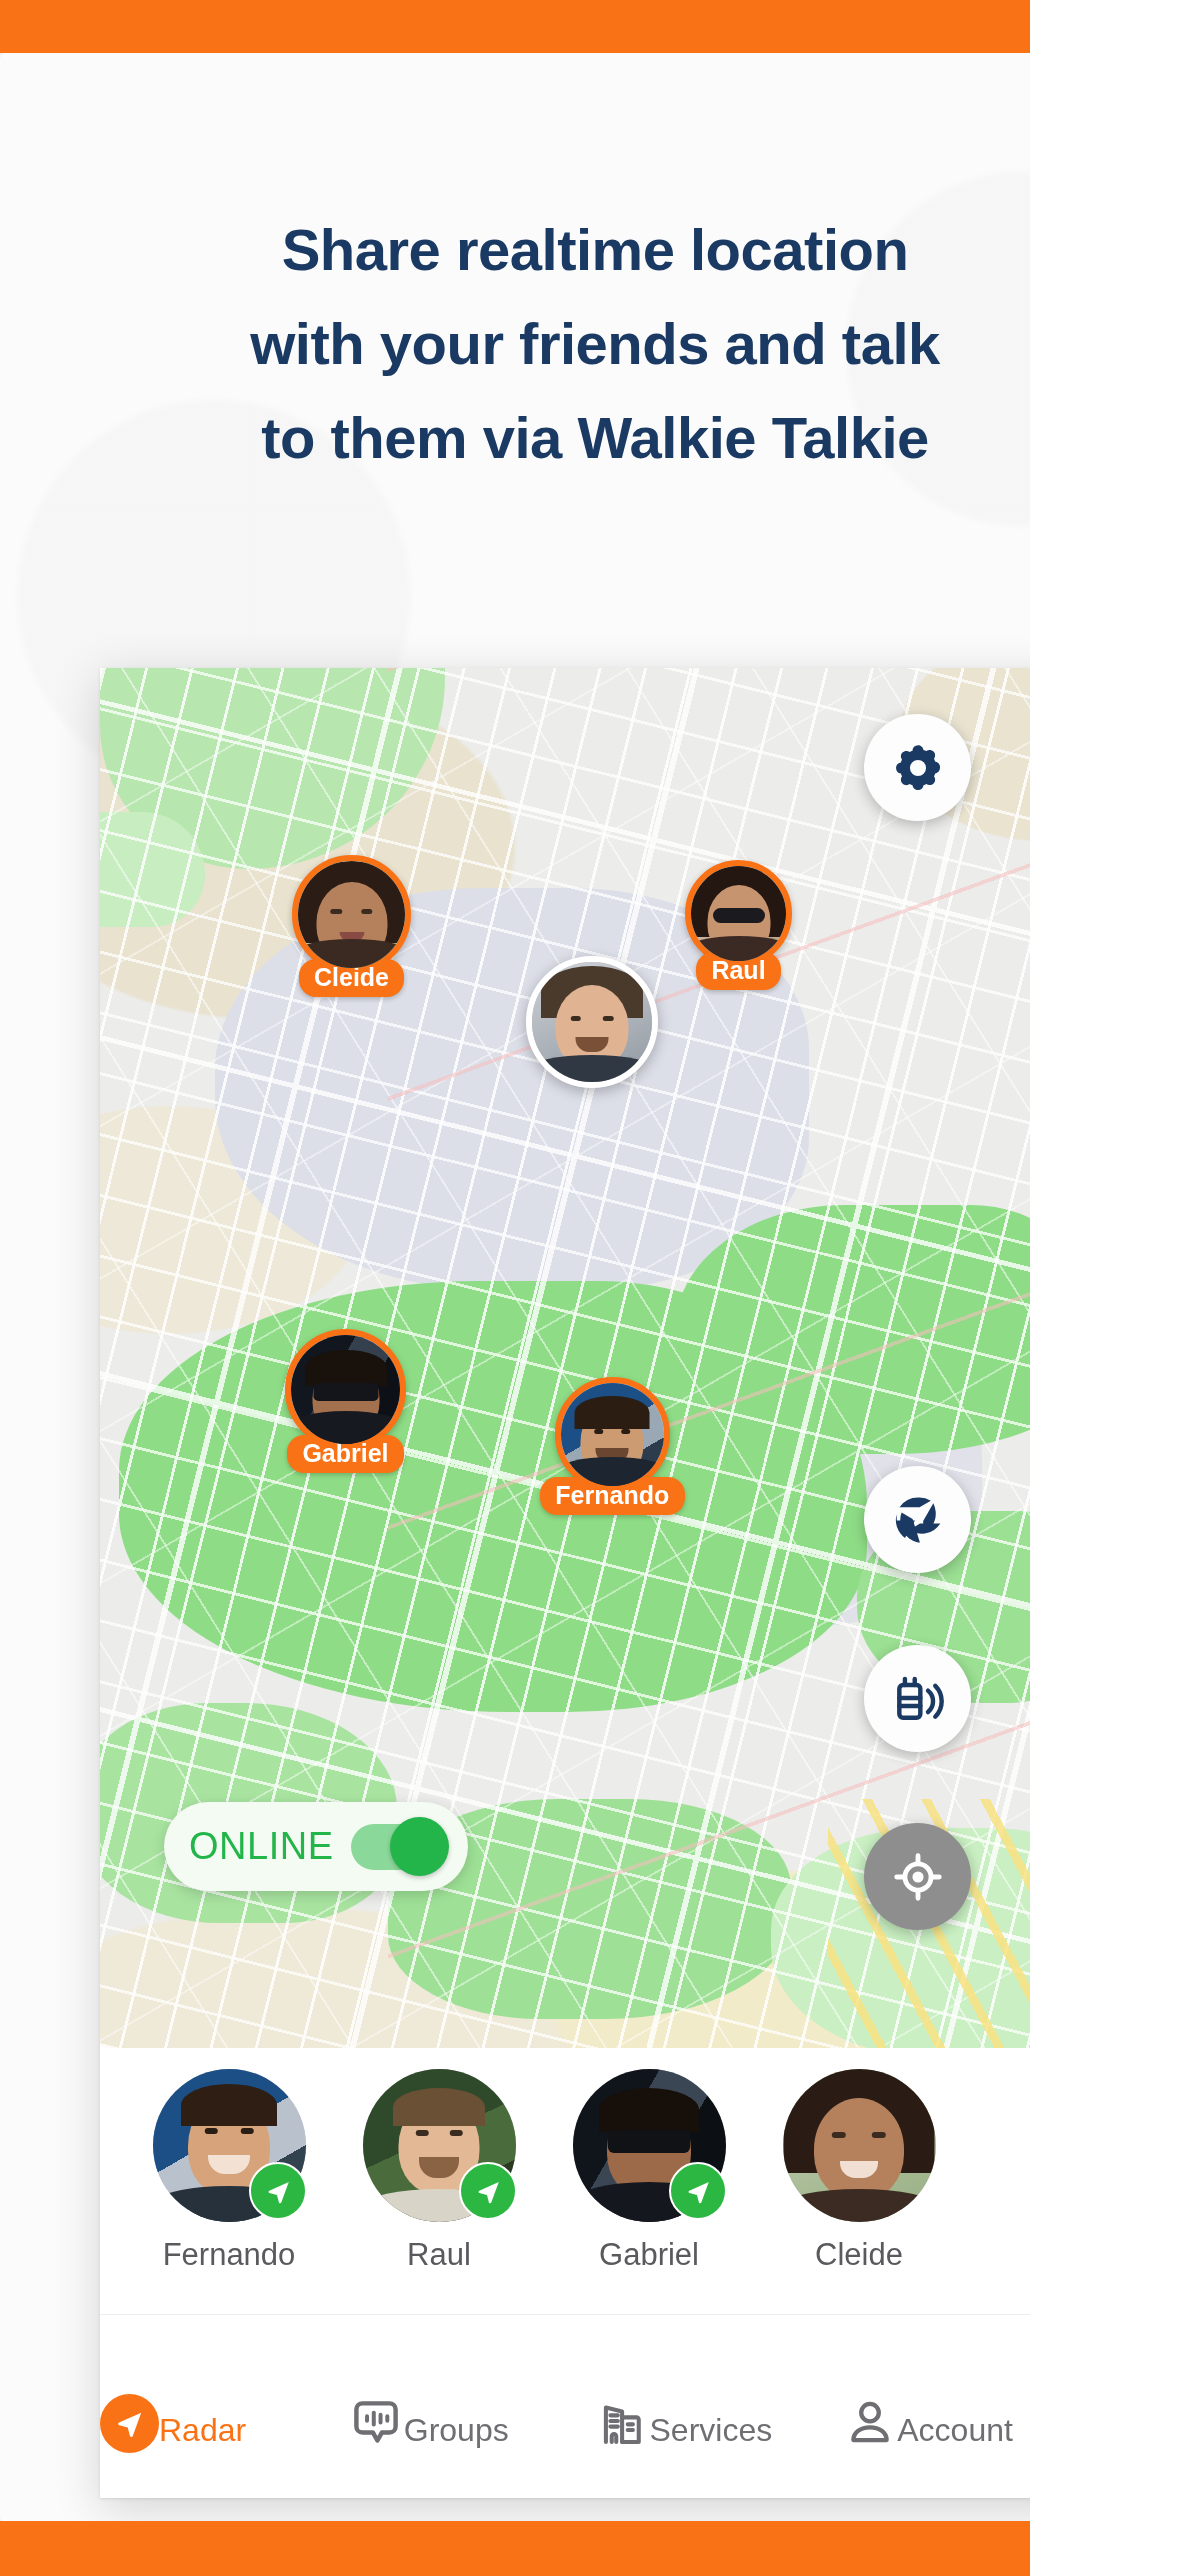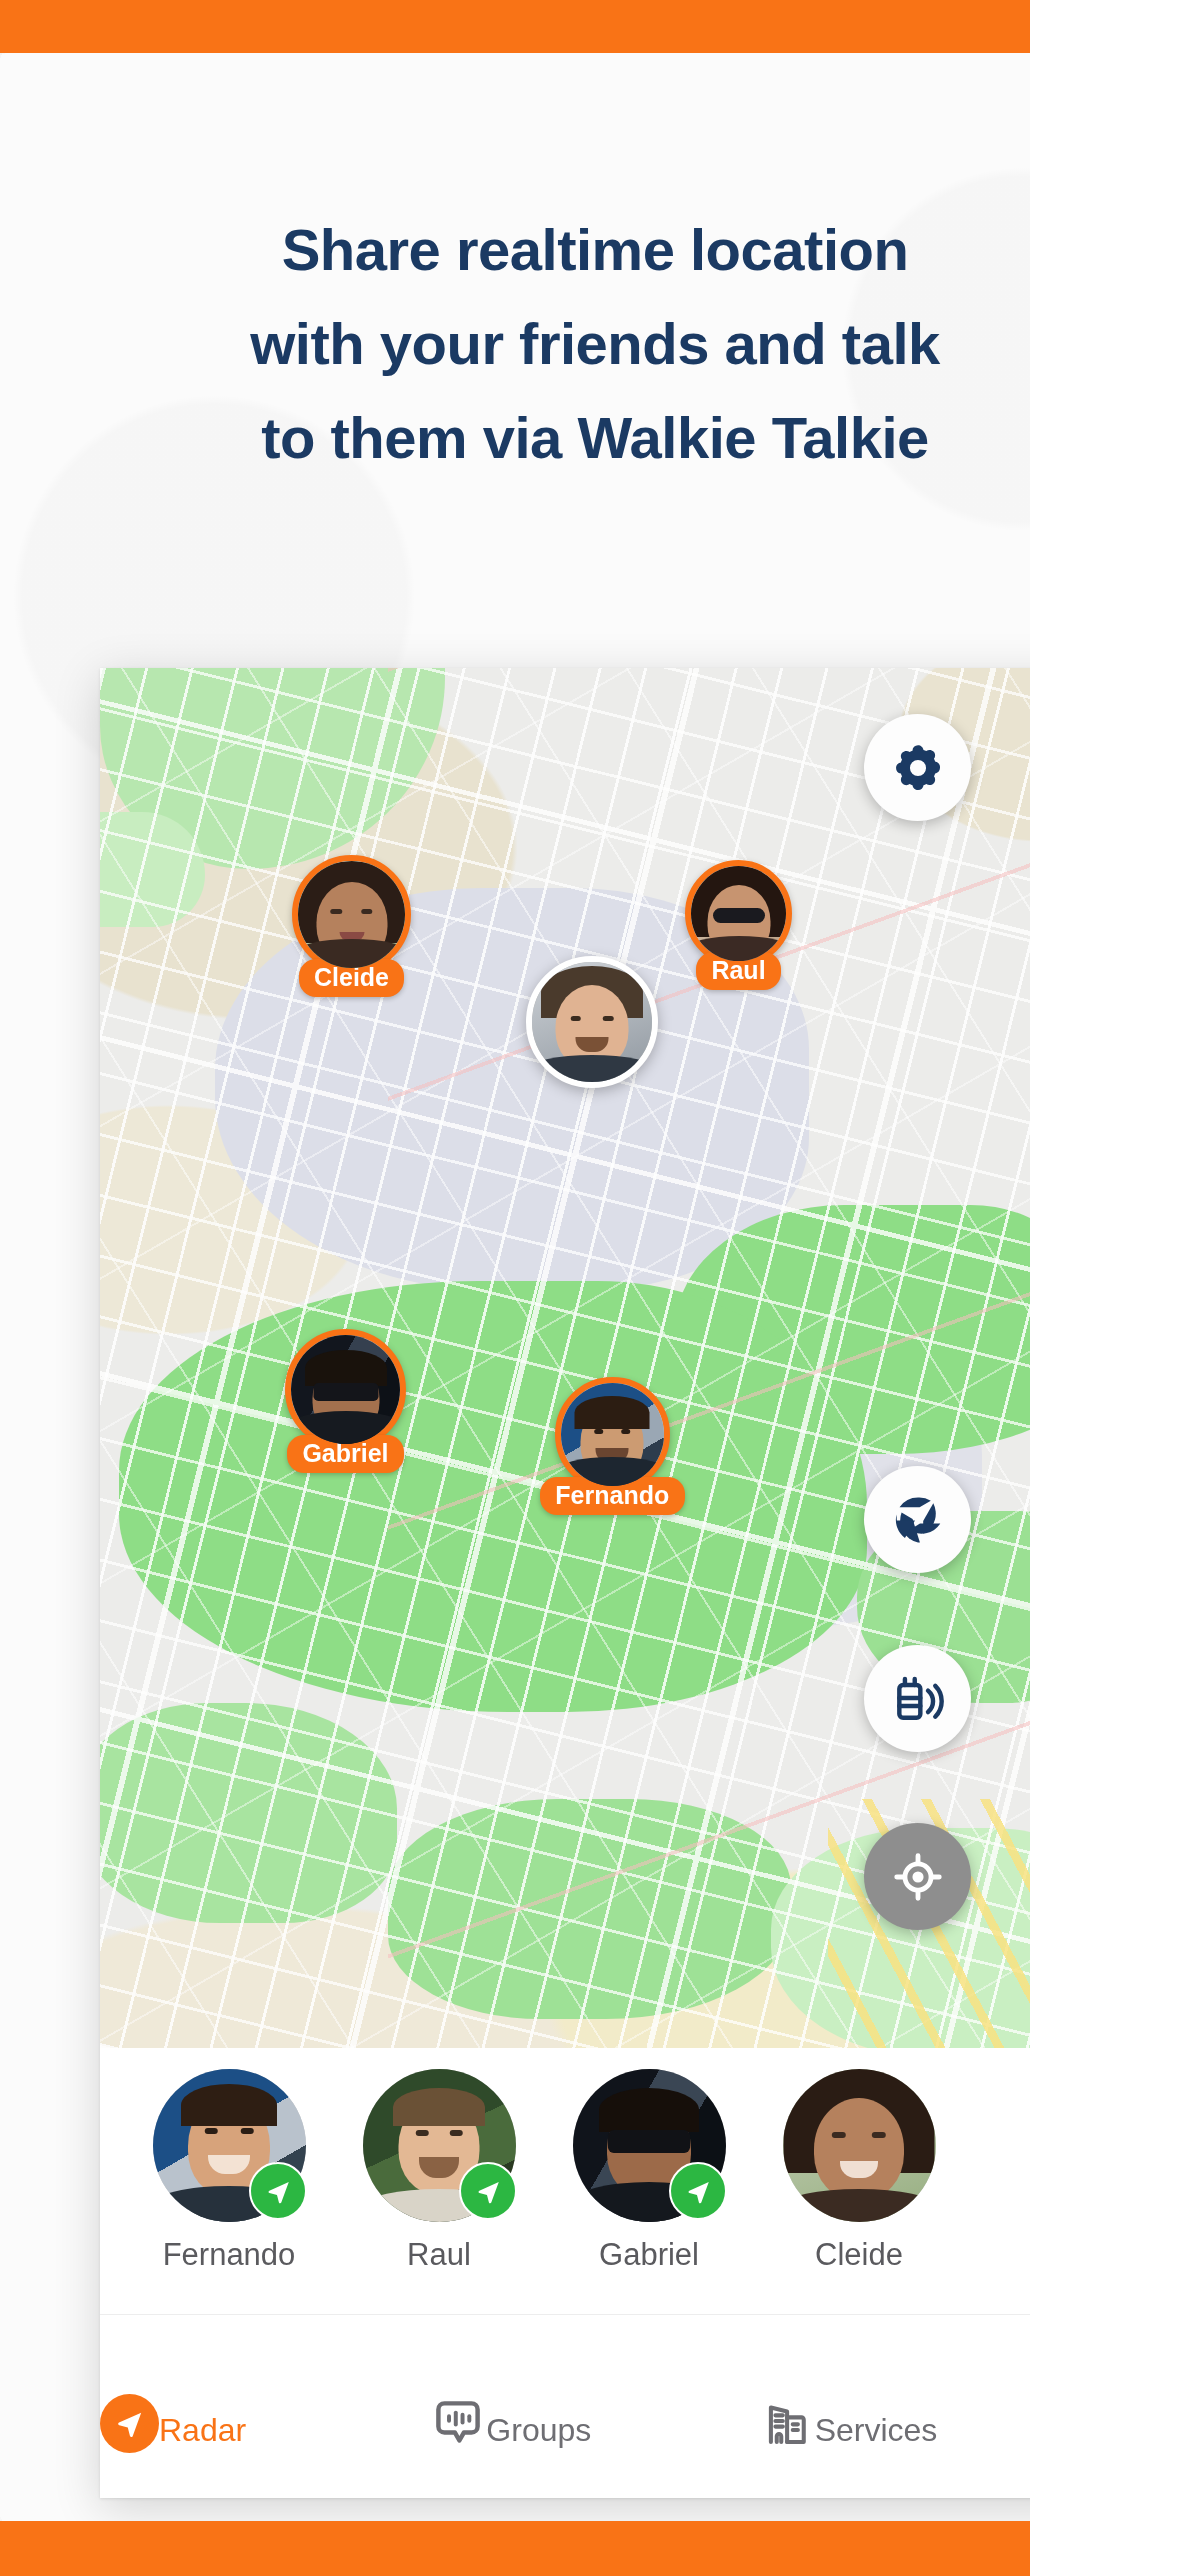--- a/index.html
+++ b/index.html
@@ -450,20 +450,26 @@
       <div class="fab gray" id="btn-locate">
         <svg width="58" height="58" viewBox="0 0 24 24">
           <g fill="none" stroke="#ffffff" stroke-width="2" stroke-linecap="round">
             <circle cx="12" cy="12" r="5.4"></circle>
             <circle cx="12" cy="12" r="2.3" fill="#ffffff" stroke="none"></circle>
             <path d="M12 3.2v3.2M12 17.6v3.2M3.2 12h3.2M17.6 12h3.2"></path>
           </g>
         </svg>
       </div>
 
+      <div id="online-pill">
+        <span id="online-label">ONLINE</span>
+        <span id="online-switch">
+          <span id="online-knob"></span>
+        </span>
+      </div>
     </div>
 
     <div id="friends-strip">
 
 
       <div class="friend">
         <div class="av-wrap">
           <div class="av">
             <div class="p">
               <div class="sky" style="background:linear-gradient(150deg,#1c4f86 0 44%,#b9c2cc 44% 68%,#33424f 68%)"></div>
@@ -583,19 +589,30 @@
               <path d="M11.6 9.5h6.4a1 1 0 0 1 1 1v9.9h-7.4"></path>
               <path d="M6.4 8.6h3.3M6.4 11.1h3.3M6.4 13.6h3.3"></path>
               <path d="M14.1 12.6h2.3M14.1 15.1h2.3"></path>
               <path d="M7 20.4v-2.5a1 1 0 0 1 2 0v2.5"></path>
             </g>
           </svg>
         </div>
         <div class="tlabel">Services</div>
       </div>
 
+      <div class="tab">
+        <div class="ticon">
+          <svg width="54" height="54" viewBox="0 0 24 24">
+            <g fill="none" stroke="#6E6E73" stroke-width="1.9" stroke-linejoin="round" stroke-linecap="round">
+              <circle cx="12" cy="7.4" r="3.9"></circle>
+              <path d="M4.6 19.6c0-3.6 3.3-5.7 7.4-5.7s7.4 2.1 7.4 5.7Z"></path>
+            </g>
+          </svg>
+        </div>
+        <div class="tlabel">Account</div>
+      </div>
     </div>
 
   </div>
 
   <div id="bar-bottom" class="brand-bar"></div>
 </div>
 
 
 </body></html>

